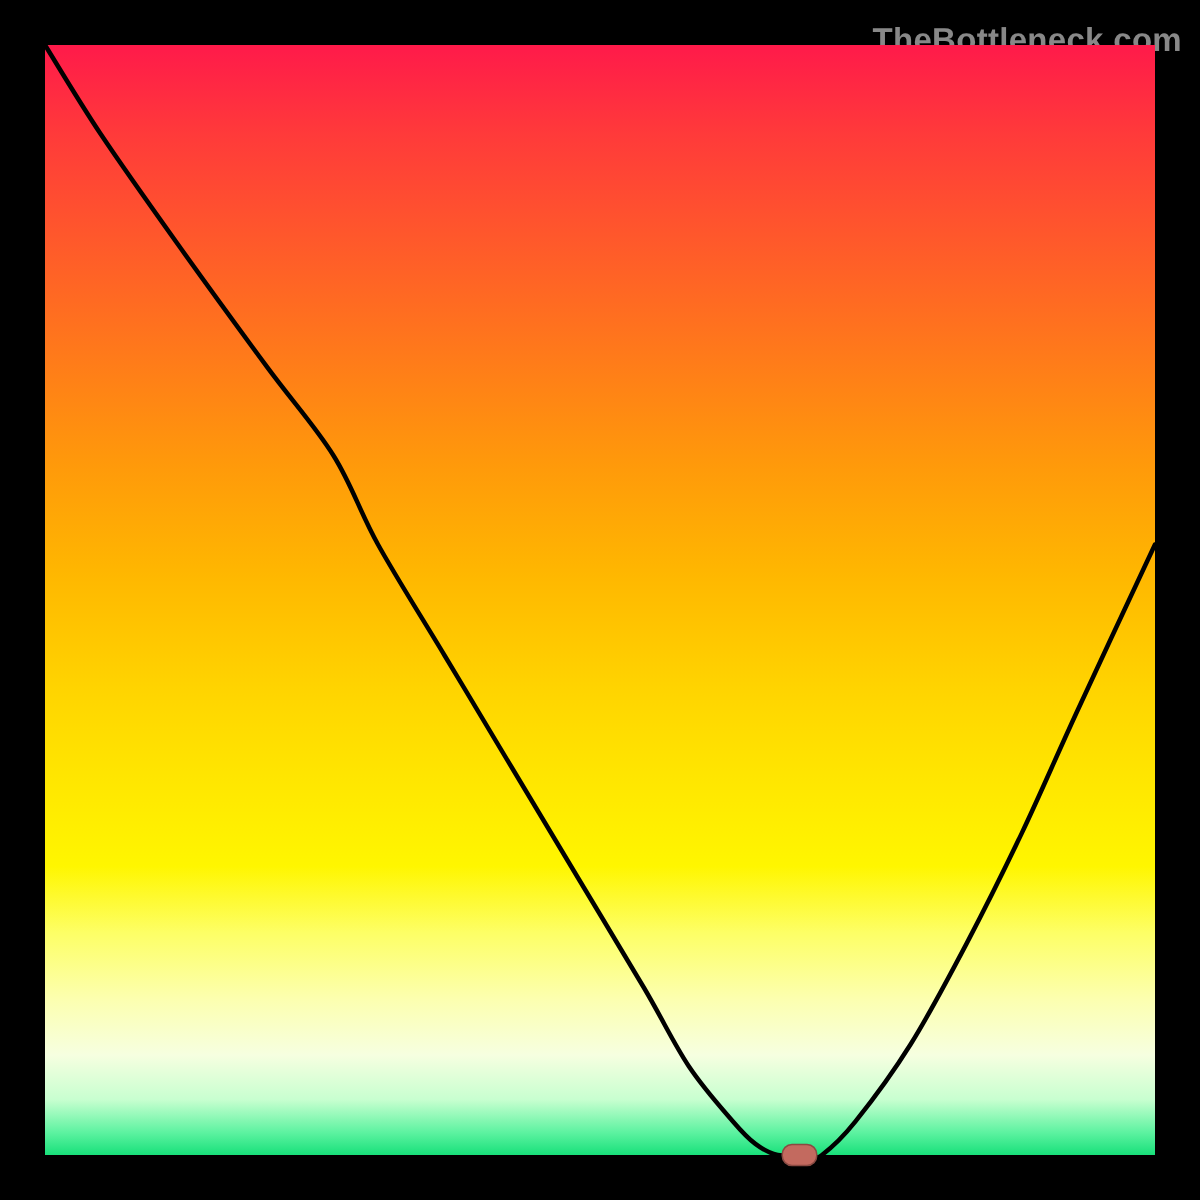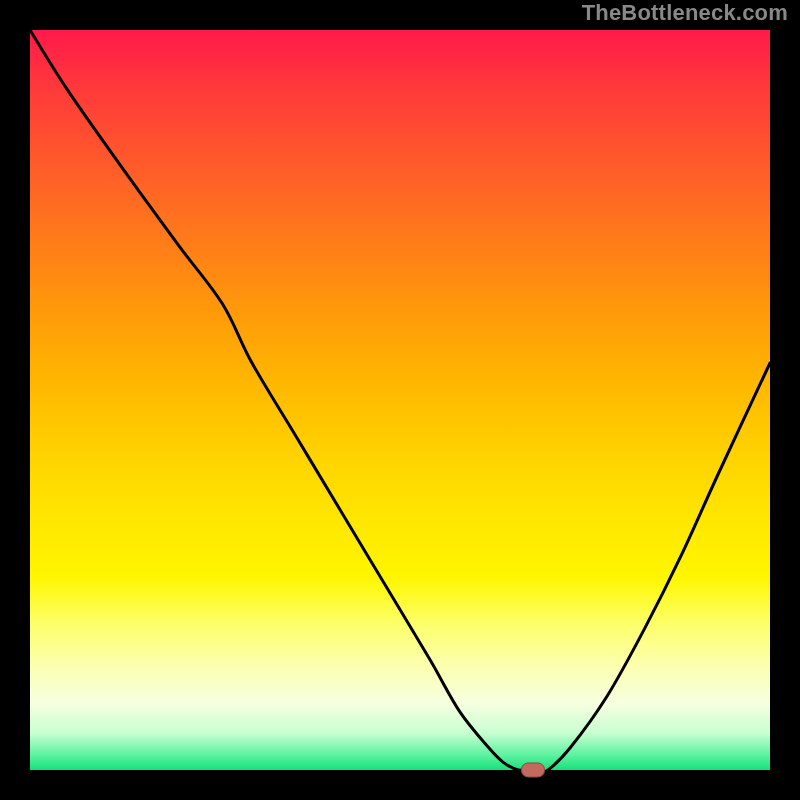--- a/index.html
+++ b/index.html
@@ -37,21 +37,21 @@
       #fdff66 80%,
       #fcffb0 86%,
       #f6ffe0 91%,
       #c8ffd0 95%,
       #5cf2a0 98%,
       #18e07a 100%
     );
   }
   .watermark {
     position: absolute;
-    top: 0;
+    top: 14px;
     right: 12px;
     color: #888;
     font-size: 22px;
     font-weight: 600;
     letter-spacing: 0.2px;
     user-select: none;
   }
   svg.curve {
     position: absolute;
     left: 0;

